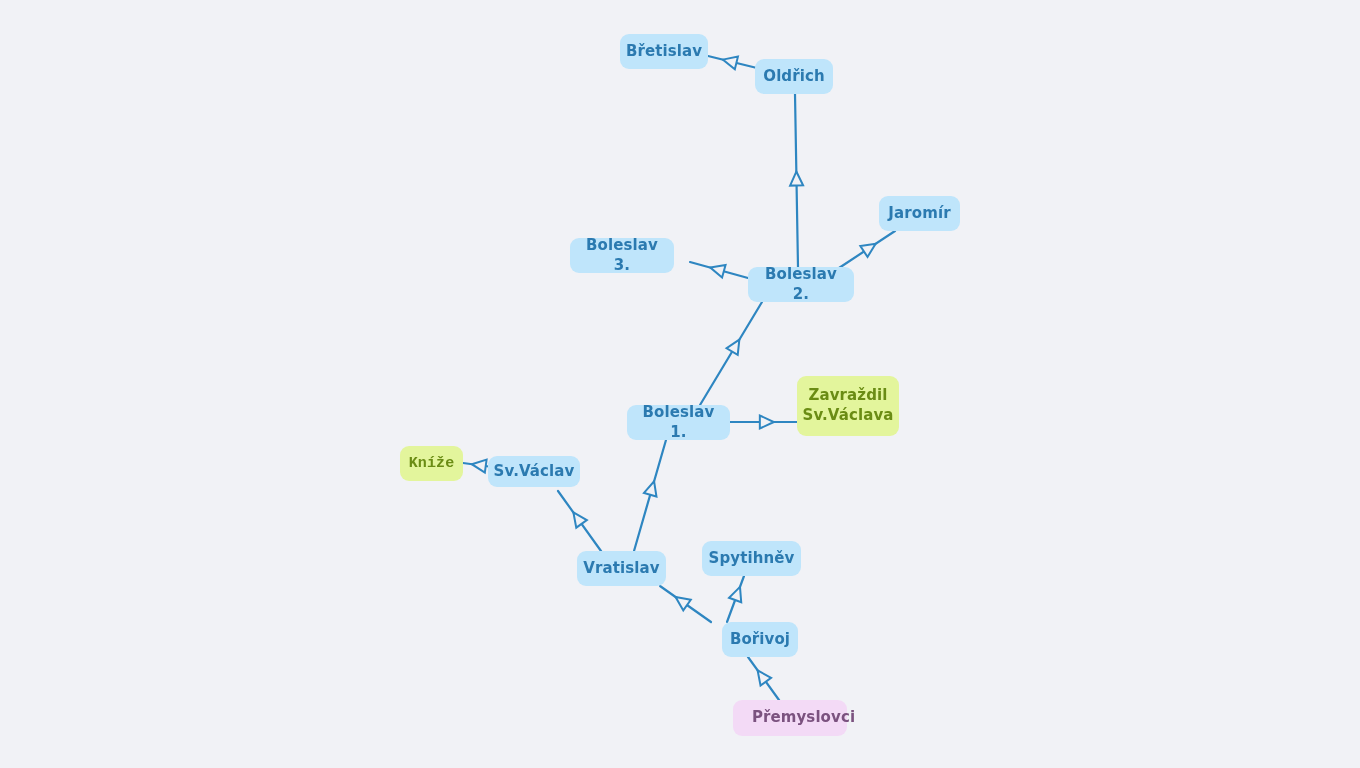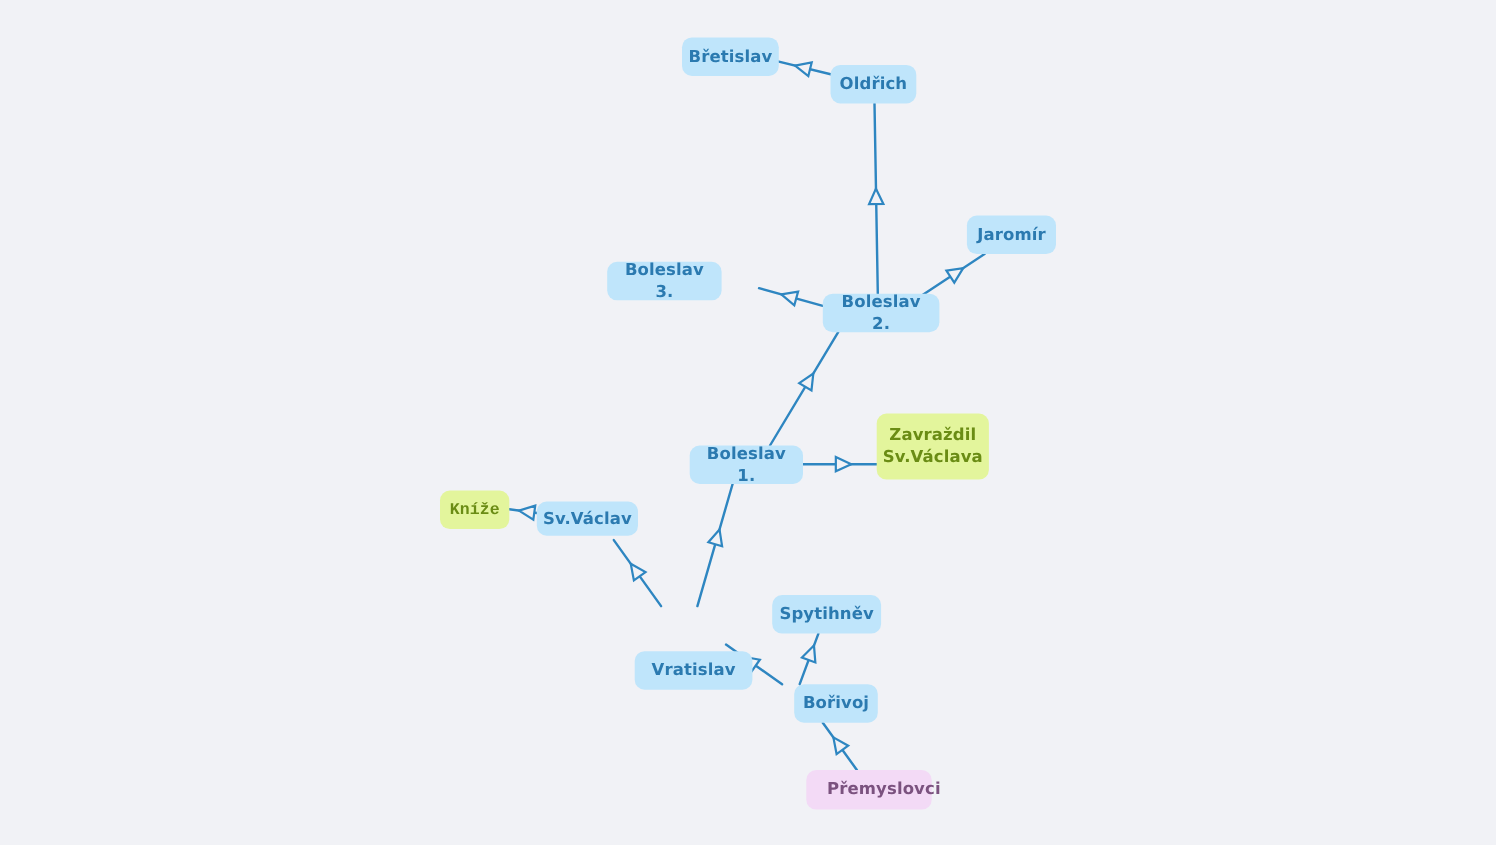--- a/index.html
+++ b/index.html
@@ -107,25 +107,25 @@
       </g>
       <g>
         <line x1="779" y1="700" x2="748" y2="657" stroke="#2e86c1" stroke-width="2.2" stroke-linecap="round"></line>
         <polygon points="9,0 -5,6.5 -5,-6.5" fill="#f1f2f6" stroke="#2e86c1" stroke-width="2" stroke-linejoin="miter" transform="translate(762.88,677.64) rotate(-125.78897345918335)"></polygon>
       </g>
     </svg>
   <div id="node-layer">
       <div class="node blue" style="left: 620px; top: 34px; width: 88px; height: 35px;">Břetislav</div>
       <div class="node blue" style="left: 755px; top: 59px; width: 78px; height: 35px;">Oldřich</div>
       <div class="node blue" style="left: 879px; top: 196px; width: 81px; height: 35px;">Jaromír</div>
-      <div class="node blue" style="left: 552px; top: 238px; width: 104px; height: 35px;">Boleslav 3.</div>
+      <div class="node blue" style="left: 570px; top: 238px; width: 104px; height: 35px;">Boleslav 3.</div>
       <div class="node blue" style="left: 748px; top: 267px; width: 106px; height: 35px;">Boleslav 2.</div>
       <div class="node blue" style="left: 627px; top: 405px; width: 103px; height: 35px;">Boleslav 1.</div>
       <div class="node green" style="left: 797px; top: 376px; width: 102px; height: 60px;">Zavraždil
 Sv.Václava</div>
       <div class="node green" style="left: 400px; top: 446px; width: 63px; height: 35px; font-family: Liberation Mono, monospace;">Kníže</div>
       <div class="node blue" style="left: 488px; top: 456px; width: 92px; height: 31px;">Sv.Václav</div>
-      <div class="node blue" style="left: 577px; top: 551px; width: 107px; height: 35px; margin-top: 41px;">Vratislav</div>
+      <div class="node blue" style="left: 577px; top: 551px; width: 89px; height: 35px;">Vratislav</div>
       <div class="node blue" style="left: 702px; top: 541px; width: 99px; height: 35px;">Spytihněv</div>
       <div class="node blue" style="left: 693px; top: 622px; width: 76px; height: 35px; margin-left: 29px;">Bořivoj</div>
       <div class="node purple" style="left: 733px; top: 700px; width: 114px; height: 36px;">Přemyslovci</div>
     </div>
 </div>
 
 </body></html>

